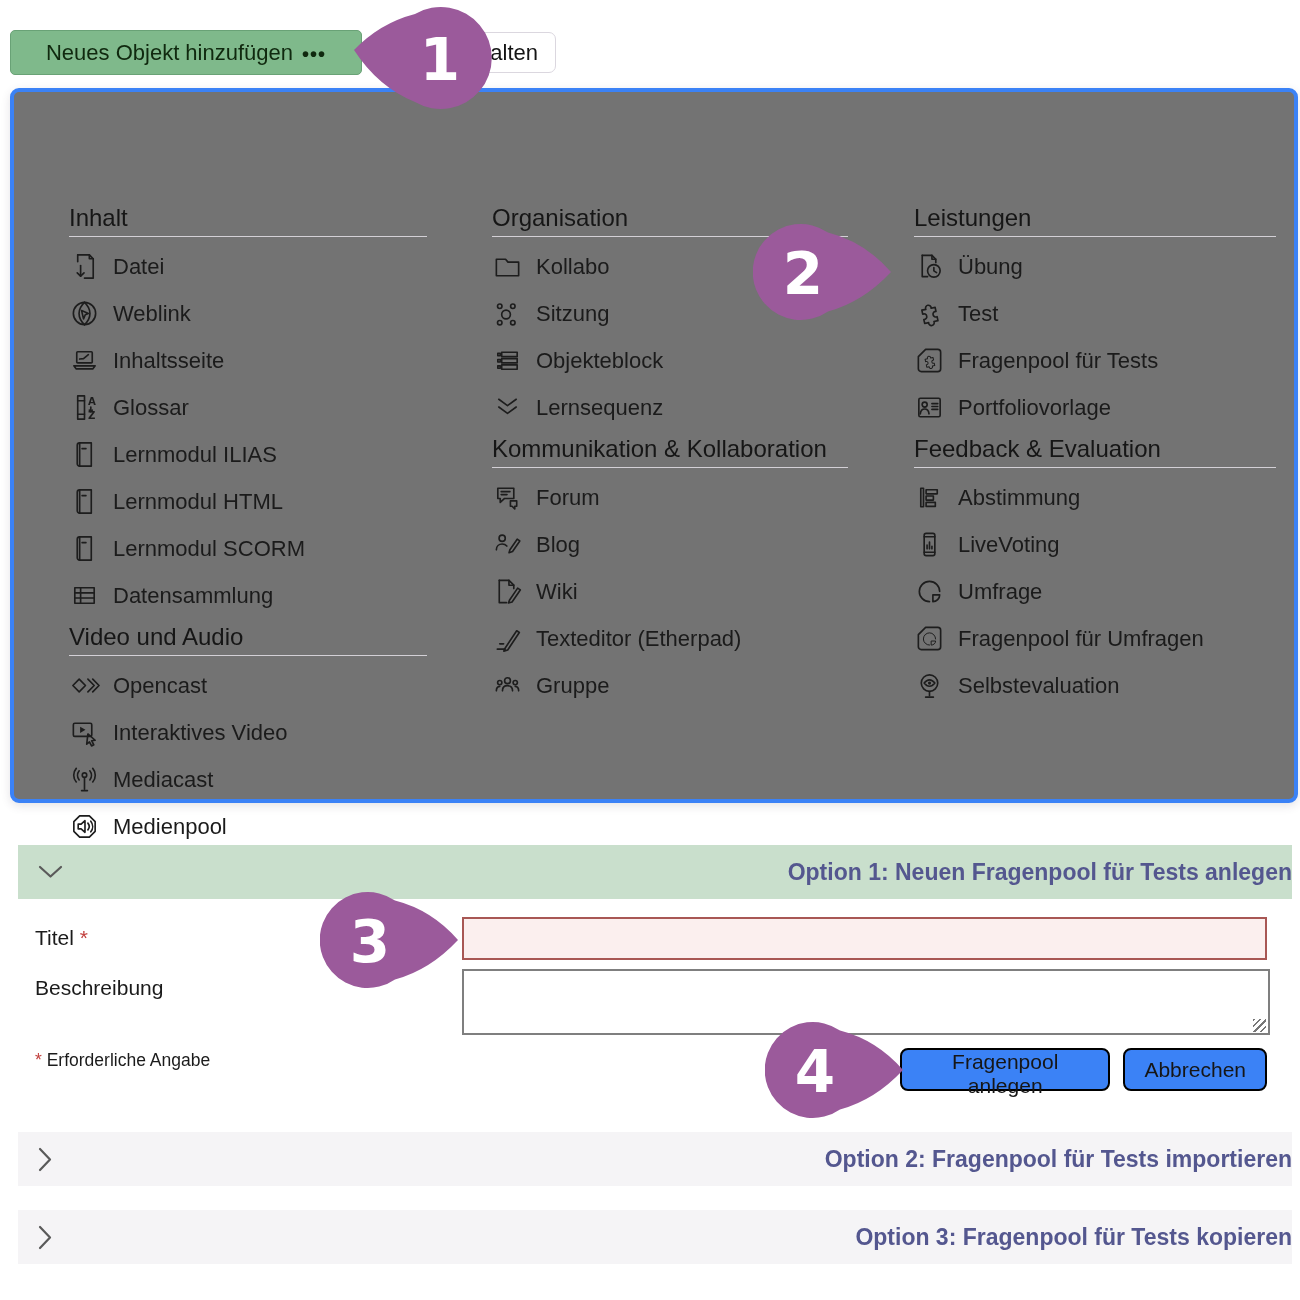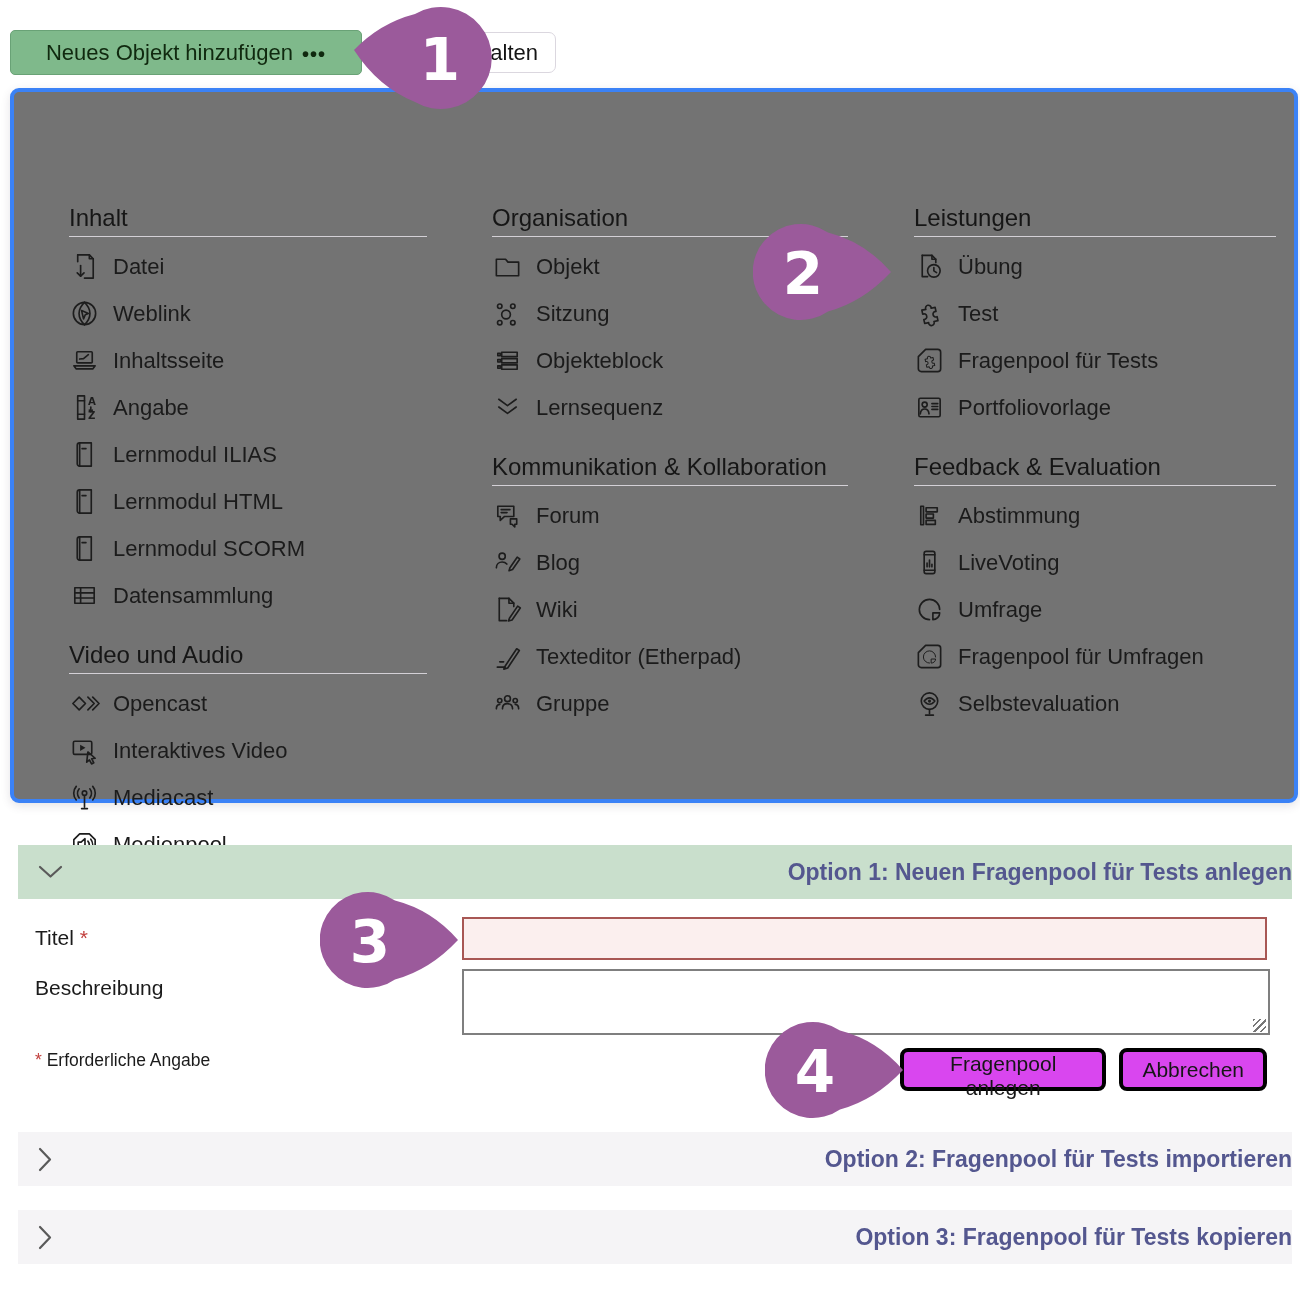--- a/index.html
+++ b/index.html
@@ -24,21 +24,21 @@
   
   .panel{
     position:absolute;left:10px;top:88px;width:1280px;height:707px;
     background:#737373;border:4px solid #3b82f6;border-radius:9px;
     box-shadow:0 3px 10px rgba(70,60,80,.14);
   }
   .menu-col{position:absolute;top:108px;}
   .menu-col.c0{left:55px;width:358px;}
   .menu-col.c1{left:478px;width:356px;}
   .menu-col.c2{left:900px;width:362px;}
-  .menu-section + .menu-section{margin-top:18px;}
+  .menu-section + .menu-section{margin-top:0;}
   .menu-section-title{
     margin:0;font-size:24px;font-weight:400;line-height:36px;color:#161616;
     border-bottom:1px solid #d3d0d6;
   }
   .menu-items{padding-top:6px;}
   .menu-item{display:flex;align-items:center;gap:13px;height:47px;font-size:22px;cursor:pointer;}
   .mi-icon{width:31px;height:31px;flex:0 0 31px;display:flex;align-items:center;justify-content:center;}
   .icon *{fill:none;stroke:#1d1d1d;stroke-width:1.7;stroke-linecap:round;stroke-linejoin:round;}
   .icon .f{fill:#1d1d1d;stroke:none;}
   .icon text{fill:#1d1d1d;stroke:none;font:700 10.5px "DejaVu Sans",sans-serif;}
@@ -67,21 +67,21 @@
     position:absolute;left:462px;top:969px;width:808px;height:66px;box-sizing:border-box;
     background:#fff;border:2px solid #7f7f7f;font-family:inherit;font-size:20px;padding:4px 8px;resize:none;outline:none;
   }
   .resize-handle{
     position:absolute;left:1253px;top:1019px;width:13px;height:13px;z-index:5;pointer-events:none;
     background:repeating-linear-gradient(-45deg,transparent 0 3px,#777 3px 4.6px);
   }
   .note{position:absolute;left:35px;top:1050px;font-size:17.5px;color:#1b1b1b;}
   .btn-row{position:absolute;left:900px;top:1048px;width:367px;display:flex;justify-content:flex-end;gap:13px;}
   .btn-form{
-    height:43px;background:#d946ef;border:4px solid #000000;border-radius:8px;
+    height:43px;background:#3b82f6;border:2px solid #000000;border-radius:8px;
     font-family:inherit;font-size:21px;color:#161616;padding:0 19px;cursor:pointer;
   }
 </style>
 </head>
 <body>
 
 <div class="stage">
 
   <button class="btn-green">
     <span>Neues Objekt hinzufügen</span>
@@ -137,21 +137,21 @@
                 <svg class="icon" viewBox="0 0 32 32" width="31" height="31">
                   <rect x="9" y="4" width="7" height="24"></rect>
                   <path d="M9 9h7"></path>
                   <path d="M9 23h7"></path>
                   <text x="19.5" y="13">A</text>
                   <text x="19.5" y="28">Z</text>
                   <path d="M22.5 15.5v4.5"></path>
                   <path d="M21 18.7l1.5 1.6 1.5-1.6"></path>
                 </svg>
               </span>
-    <span class="mi-label">Angabe</span>
+    <span class="mi-label">Glossar</span>
   </div>
 
   <div class="menu-item">
     <span class="mi-icon">
                 <svg class="icon" viewBox="0 0 32 32" width="31" height="31">
                   <path d="M11 4h12v24H11a2.5 2.5 0 0 1-2.5-2.5V6.5A2.5 2.5 0 0 1 11 4z"></path>
                   <path d="M11 4v24"></path>
                   <path d="M13.5 10h4"></path>
                 </svg>
               </span>
@@ -251,21 +251,21 @@
     <div class="menu-col c1">
   <div class="menu-section">
     <h3 class="menu-section-title">Organisation</h3>
     <div class="menu-items">
   <div class="menu-item">
     <span class="mi-icon">
                 <svg class="icon" viewBox="0 0 32 32" width="31" height="31">
                   <path d="M4.5 25.5v-17h9.5l2.5 3h11v14z"></path>
                 </svg>
               </span>
-    <span class="mi-label">Objekt</span>
+    <span class="mi-label">Kollabo</span>
   </div>
 
   <div class="menu-item">
     <span class="mi-icon">
                 <svg class="icon" viewBox="0 0 32 32" width="31" height="31">
                   <circle cx="14.5" cy="17" r="4.5"></circle>
                   <circle cx="8" cy="8.5" r="2.3"></circle>
                   <circle cx="21.5" cy="8.5" r="2.3"></circle>
                   <circle cx="8" cy="25.5" r="2.3"></circle>
                   <circle cx="21.5" cy="25.5" r="2.3"></circle>

